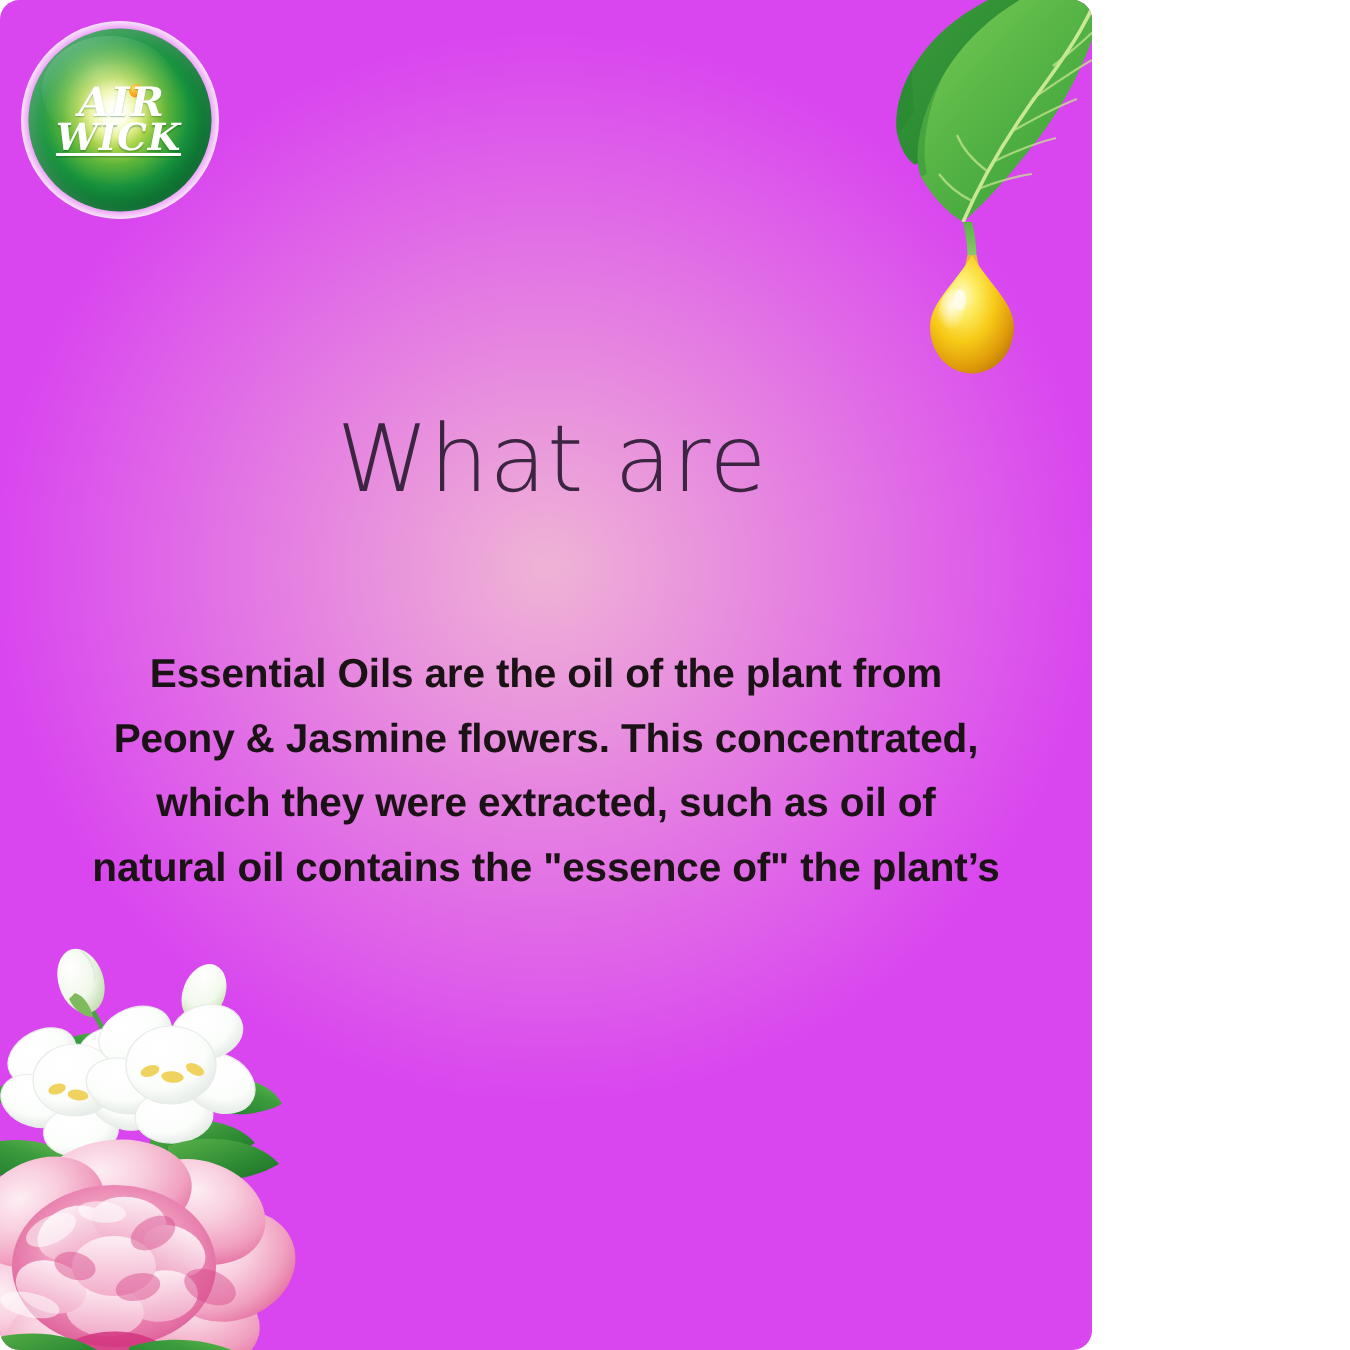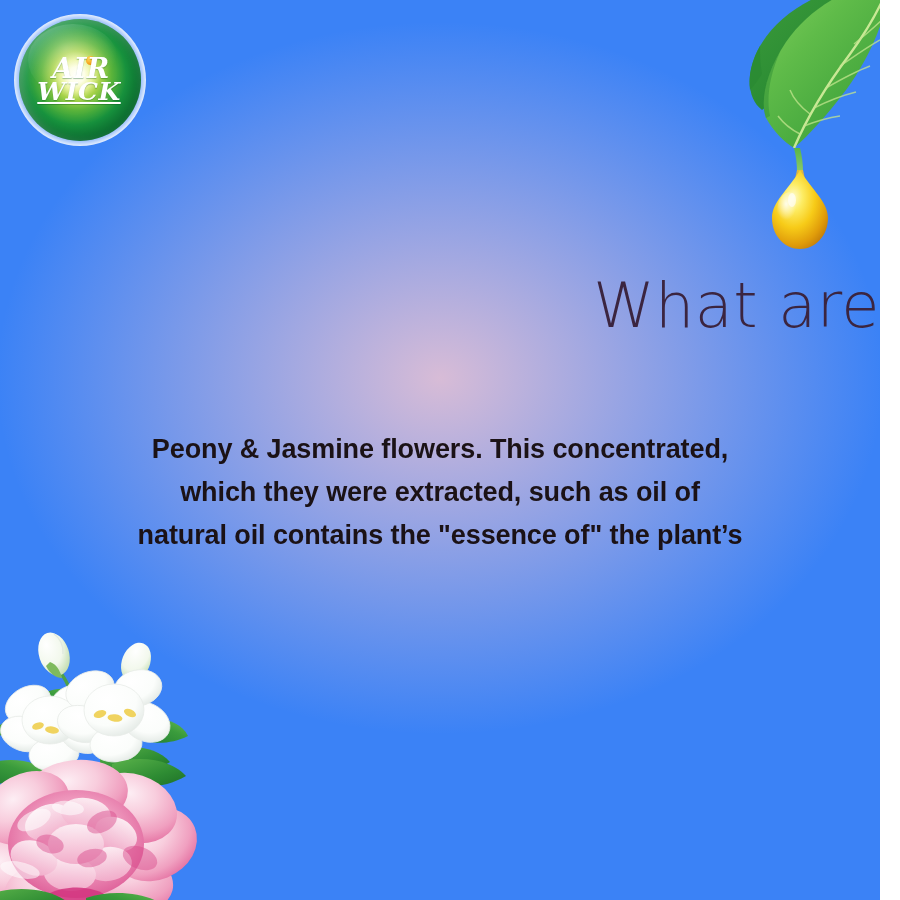--- a/index.html
+++ b/index.html
@@ -7,24 +7,25 @@
     margin: 0;
     padding: 0;
     background: #ffffff;
   }
   body {
     font-family: "Liberation Sans", sans-serif;
   }
 
   .canvas {
     position: relative;
-    width: 880px;
+    width: 728px;
     height: 900px;
     overflow: hidden;
-    background: #3b82f6;
+    background: #d946ef;
+    border-radius: 13px;
   }
 
   
   .bg-tint {
     position: absolute;
     inset: 0;
     background:
       radial-gradient(ellipse 70% 55% at 50% 42%, rgba(243,198,209,0.85) 0%, rgba(238,184,197,0) 72%);
     pointer-events: none;
   }
@@ -116,21 +117,21 @@
     height: 260px;
   }
   .leaf-svg { display: block; }
 
   
   .title {
     position: absolute;
     left: 0;
     right: 0;
     top: 232px;
-    text-align: right;
+    text-align: center;
     color: #3b2540;
     font-family: "DejaVu Sans", sans-serif;
     font-weight: 300;
     font-size: 62px;
     line-height: 1.04;
     letter-spacing: 0.5px;
     -webkit-text-stroke: 0px;
   }
   .title .tline { display: block; }
   .title .tline.l1 { padding-left: 8px; }
@@ -244,20 +245,21 @@
       <ellipse cx="90" cy="218" rx="13" ry="20" fill="url(#dropShine)"></ellipse>
       <ellipse cx="92" cy="206" rx="4" ry="7" fill="#ffffff" opacity="0.6"></ellipse>
     </svg>
   </div>
 
   <h1 class="title">
     <span class="tline l1">What are</span>
   </h1>
 
   <div class="body-copy">
+    <span class="bline">Essential Oils are the oil of the plant from</span>
     <span class="bline">Peony &amp; Jasmine flowers. This concentrated,</span>
     <span class="bline">which they were extracted, such as oil of</span>
     <span class="bline">natural oil contains the "essence of" the plant’s</span>
   </div>
 
   <div class="flowers">
     <svg class="flowers-svg" width="250" height="350" viewBox="0 0 250 350">
       <defs>
         <linearGradient id="fol1" x1="0" y1="0" x2="1" y2="1">
           <stop offset="0%" stop-color="#5ab24a"></stop>

